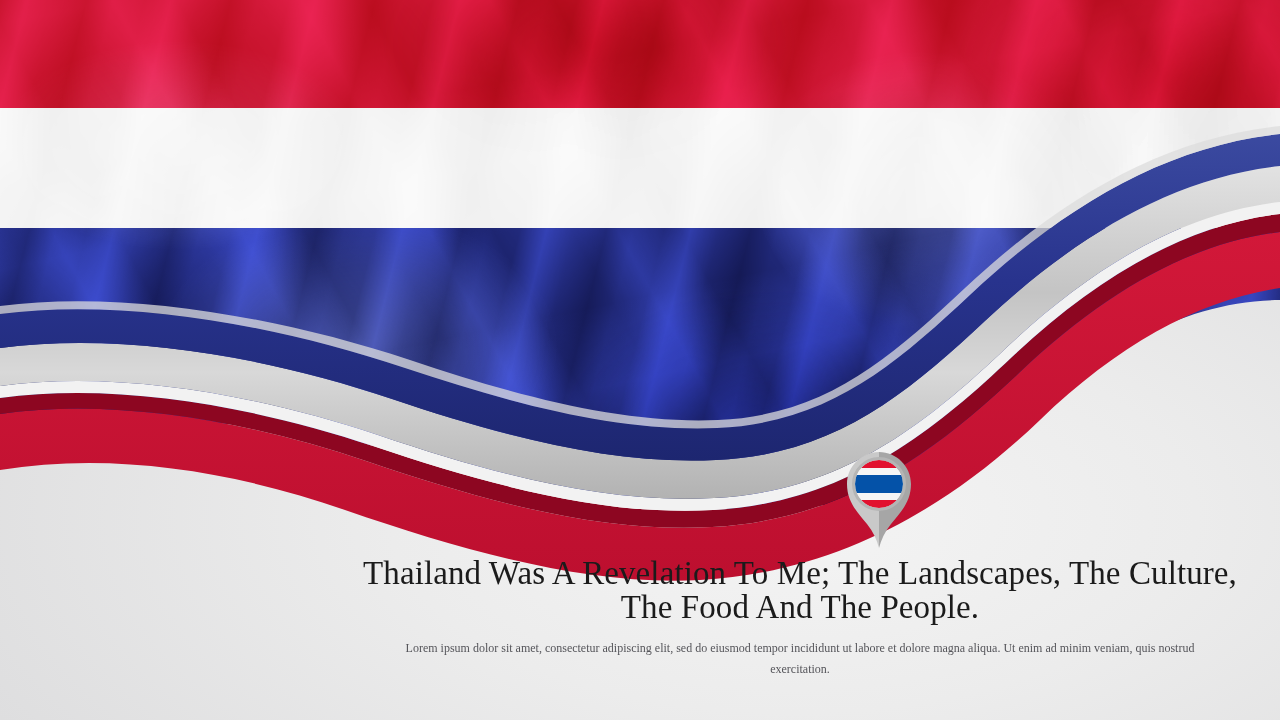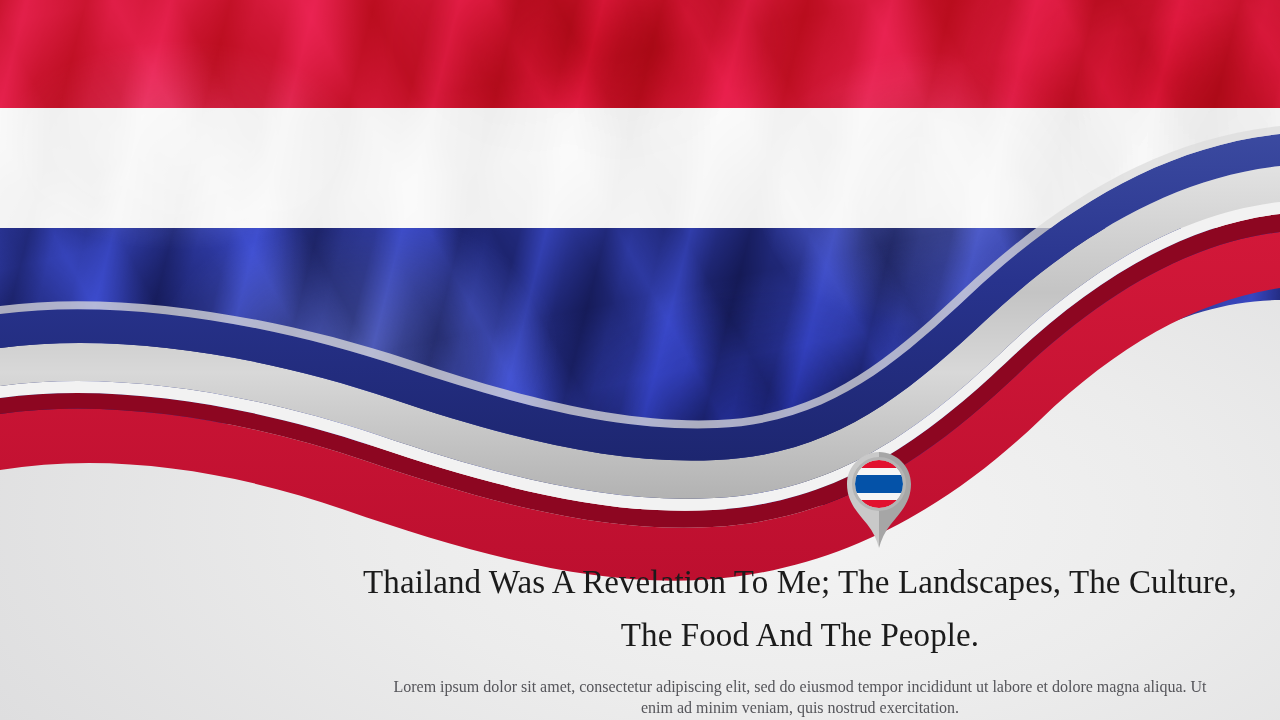--- a/index.html
+++ b/index.html
@@ -91,28 +91,28 @@
   .text-block {
     position: absolute;
     left: 340px;
     top: 556px;
     width: 920px;
     text-align: center;
   }
   .headline {
     margin: 0;
     font-size: 33px;
-    line-height: 53px;
+    line-height: 34px;
     font-weight: normal;
     color: #1b1b1b;
     letter-spacing: .1px;
   }
   .subcopy {
     margin: 14px 0 0 0;
-    font-size: 16px;
+    font-size: 12px;
     line-height: 21px;
     color: #55555a;
     padding: 0 52px;
   }
 </style>
 </head>
 <body>
 
 <div id="slide">
 

